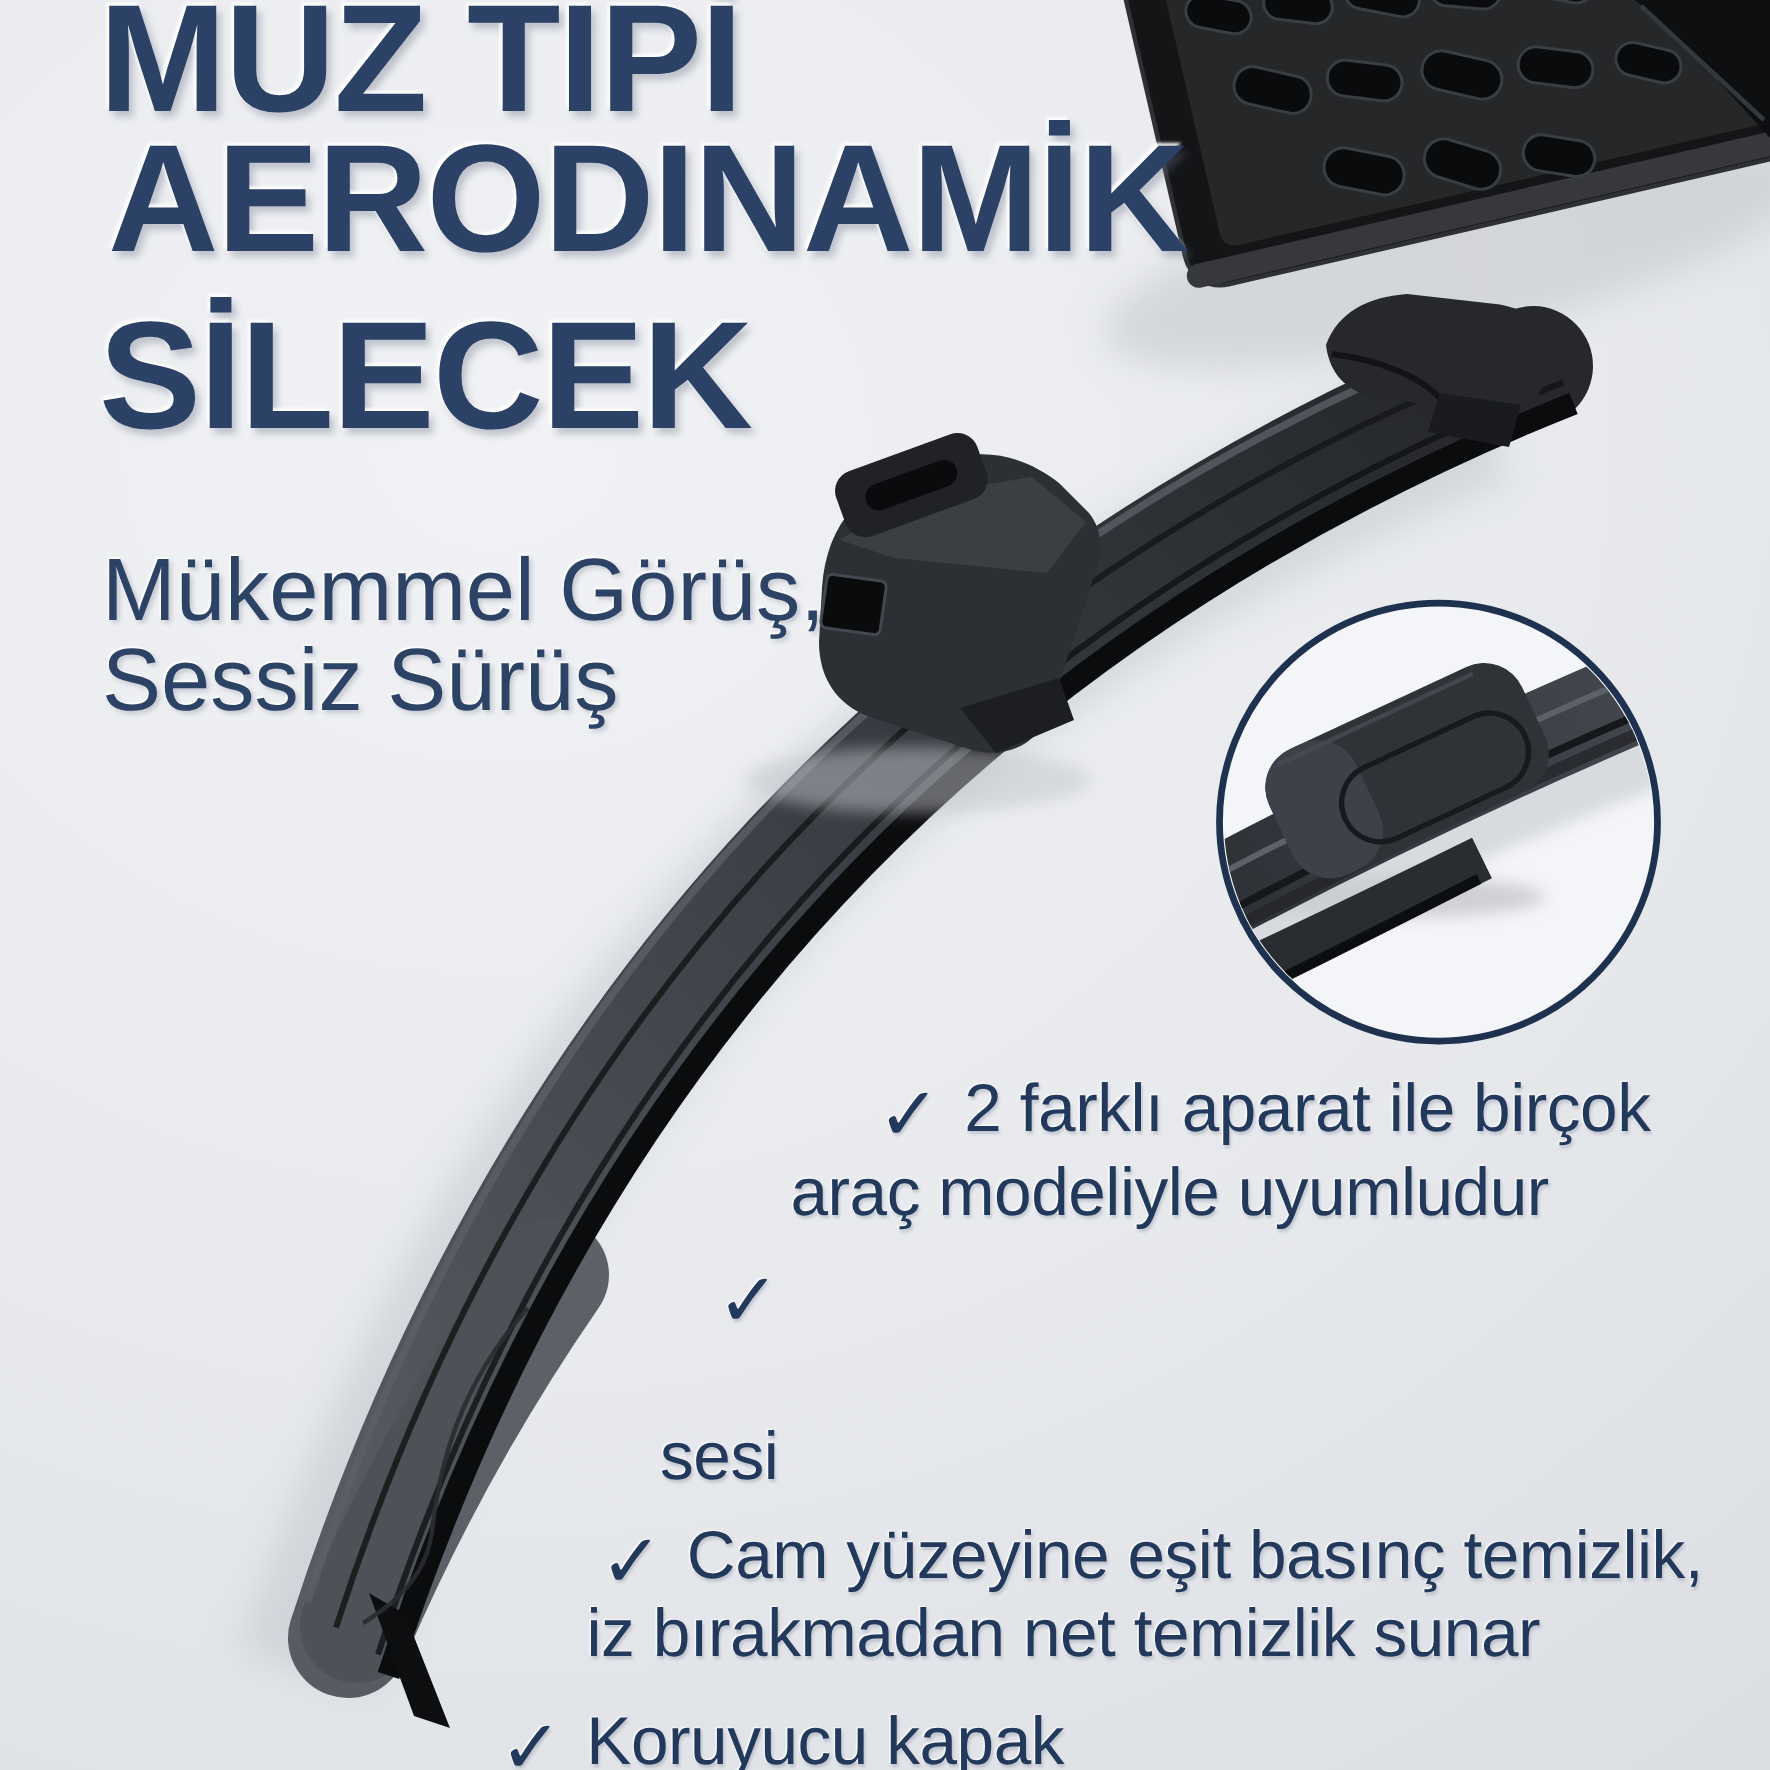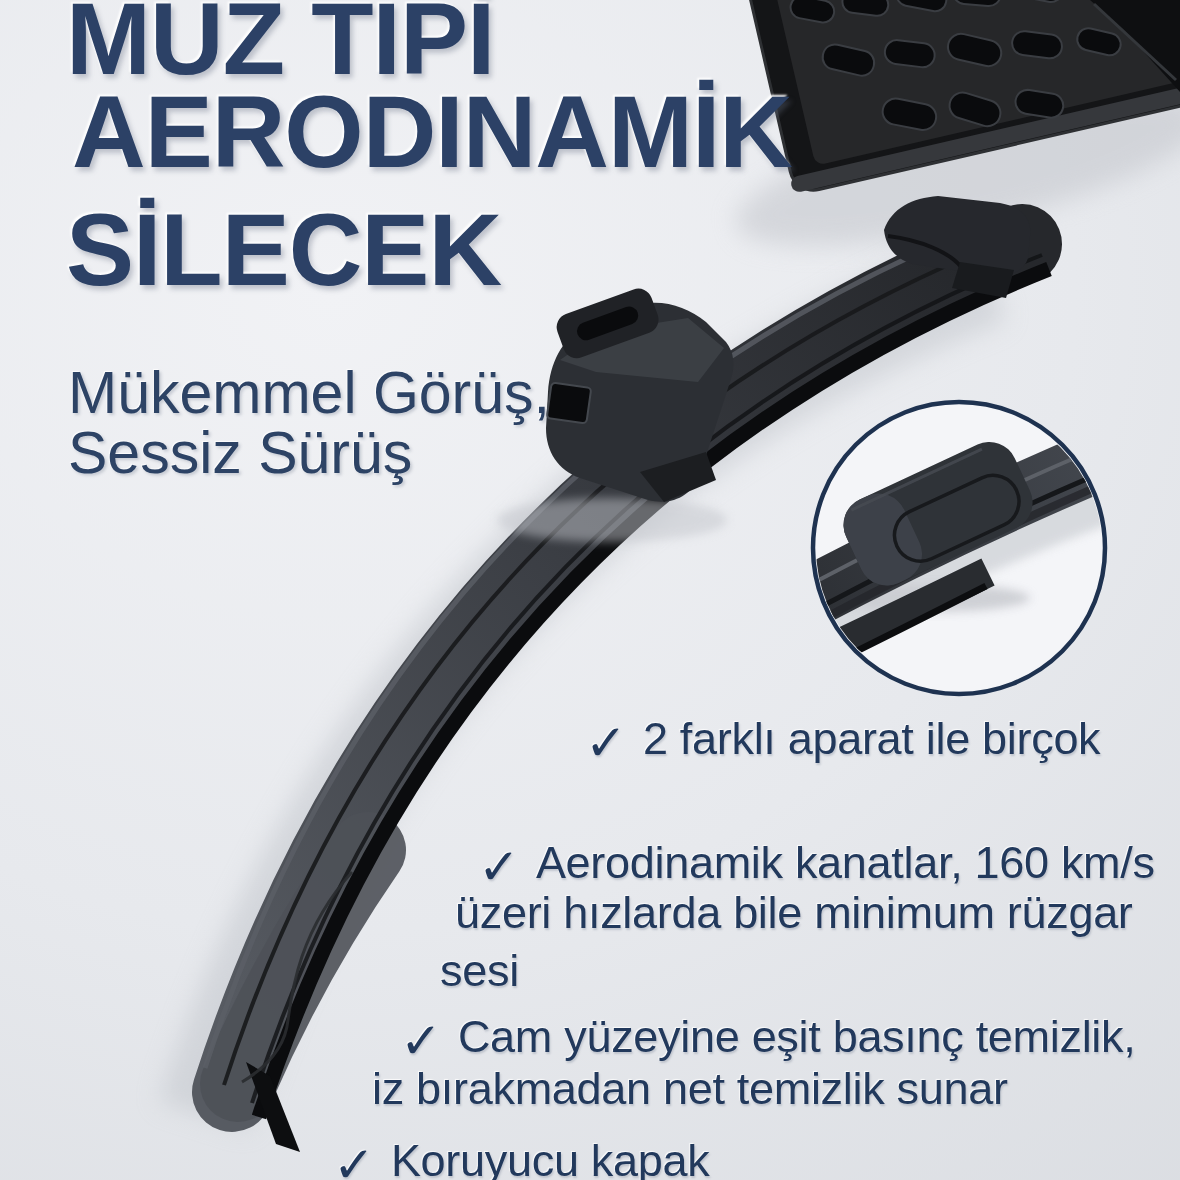--- a/index.html
+++ b/index.html
@@ -38,21 +38,21 @@
   #h2{left:72px;top:81px;}
   #h3{left:66px;top:199px;}
   #s1{left:68px;top:344px;}
   #s2{left:68px;top:404px;}
   #b1l1{left:585px;top:716px;}
   #b1l2{left:527px;top:772px;}
   #b2l1{left:478px;top:840px;}
   #b2l2{left:455px;top:890px;}
   #b2l3{left:440px;top:948px;}
   #b3l1{left:400px;top:1014px;}
-  #b3l2{left:372px;top:1066px;}
+  #b3l2{left:391px;top:1066px;}
   #b4l1{left:333px;top:1138px;}
 </style>
 </head>
 <body>
 
 <div id="page">
 
   <svg class="layer-art" width="1180" height="1180" viewBox="0 0 1180 1180">
     <defs>
       <linearGradient id="gBlade" x1="1000" y1="300" x2="250" y2="1050" gradientUnits="userSpaceOnUse">
@@ -161,26 +161,25 @@
   <div class="txt h-line" id="h2">AERODINAMİK</div>
   <div class="txt h-line" id="h3">SİLECEK</div>
 
   <div class="txt sub-line" id="s1">Mükemmel Görüş,</div>
   <div class="txt sub-line" id="s2">Sessiz Sürüş</div>
 
   <div class="txt b-first" id="b1l1">
     <span class="chk">✓</span>
     <span class="b-line">2 farklı aparat ile birçok</span>
   </div>
+  <div class="txt b-line" id="b1l2">araç modeliyle uyumludur</div>
 
   <div class="txt b-first" id="b2l1">
     <span class="chk">✓</span>
-    <span class="b-line">Aerodinamik kanatlar, 160 km/s</span>
   </div>
-  <div class="txt b-line" id="b2l2">üzeri hızlarda bile minimum rüzgar</div>
   <div class="txt b-line" id="b2l3">sesi</div>
 
   <div class="txt b-first" id="b3l1">
     <span class="chk">✓</span>
     <span class="b-line">Cam yüzeyine eşit basınç temizlik,</span>
   </div>
   <div class="txt b-line" id="b3l2">iz bırakmadan net temizlik sunar</div>
 
   <div class="txt b-first" id="b4l1">
     <span class="chk">✓</span>

